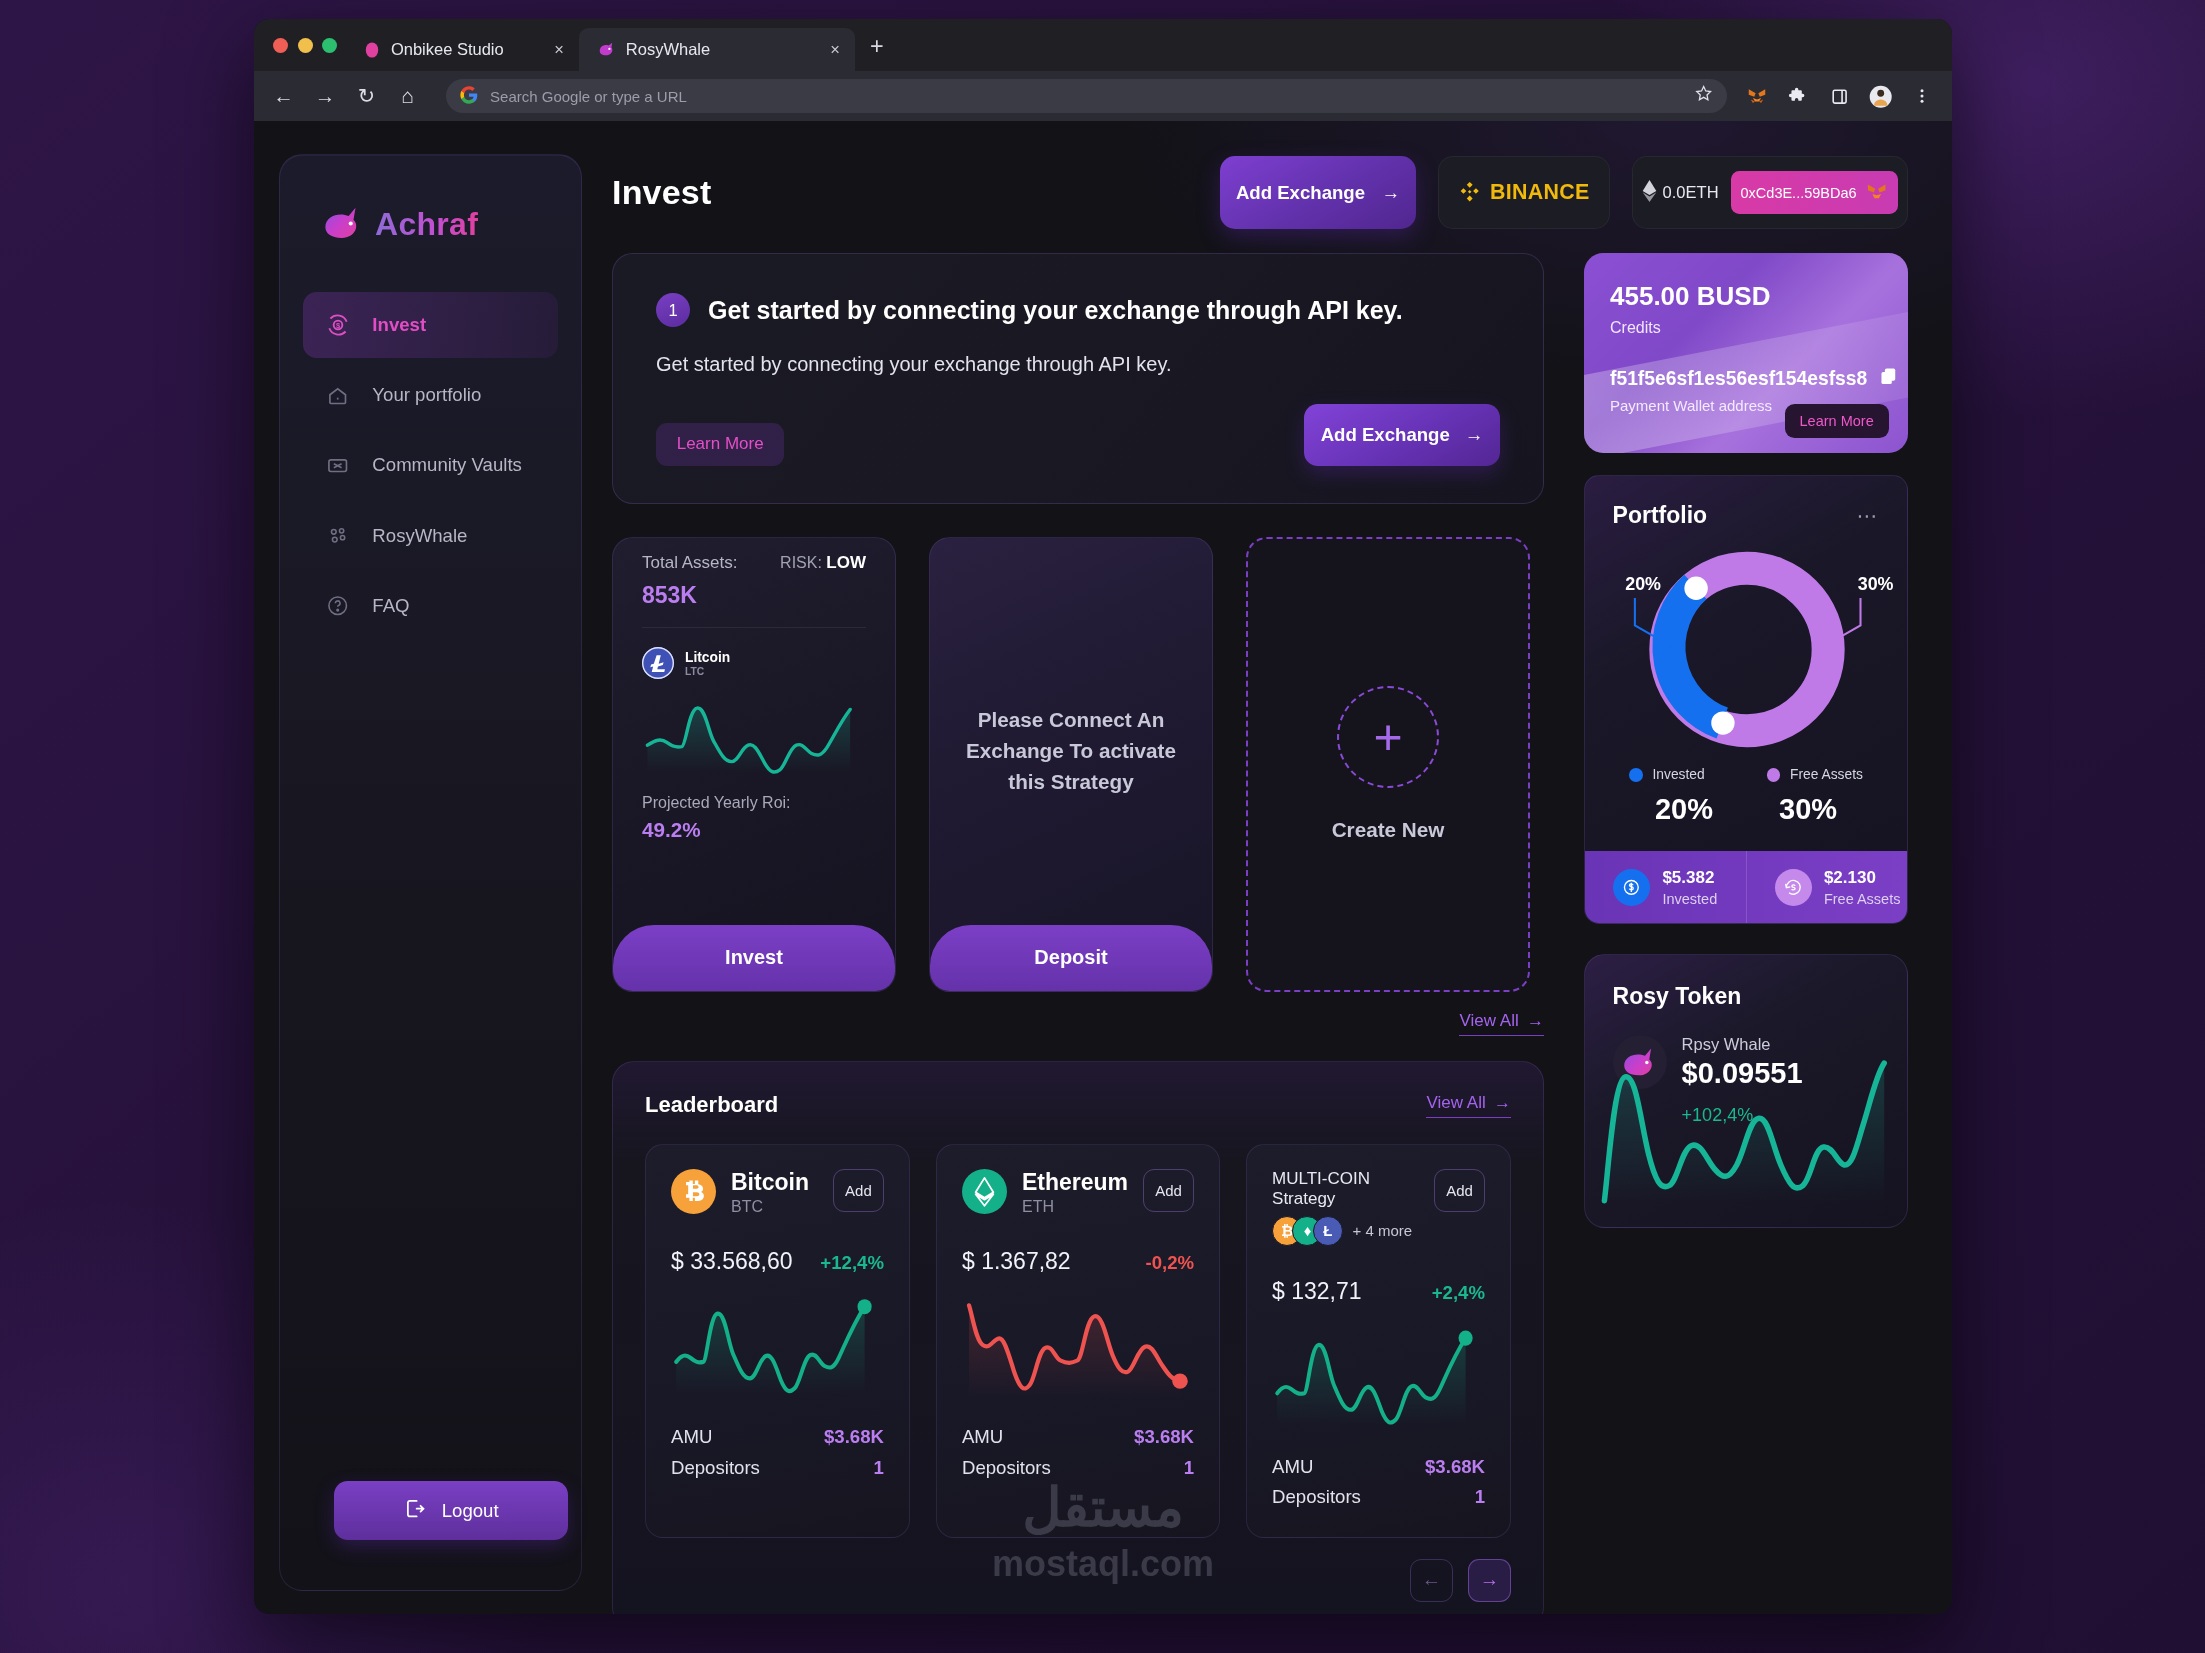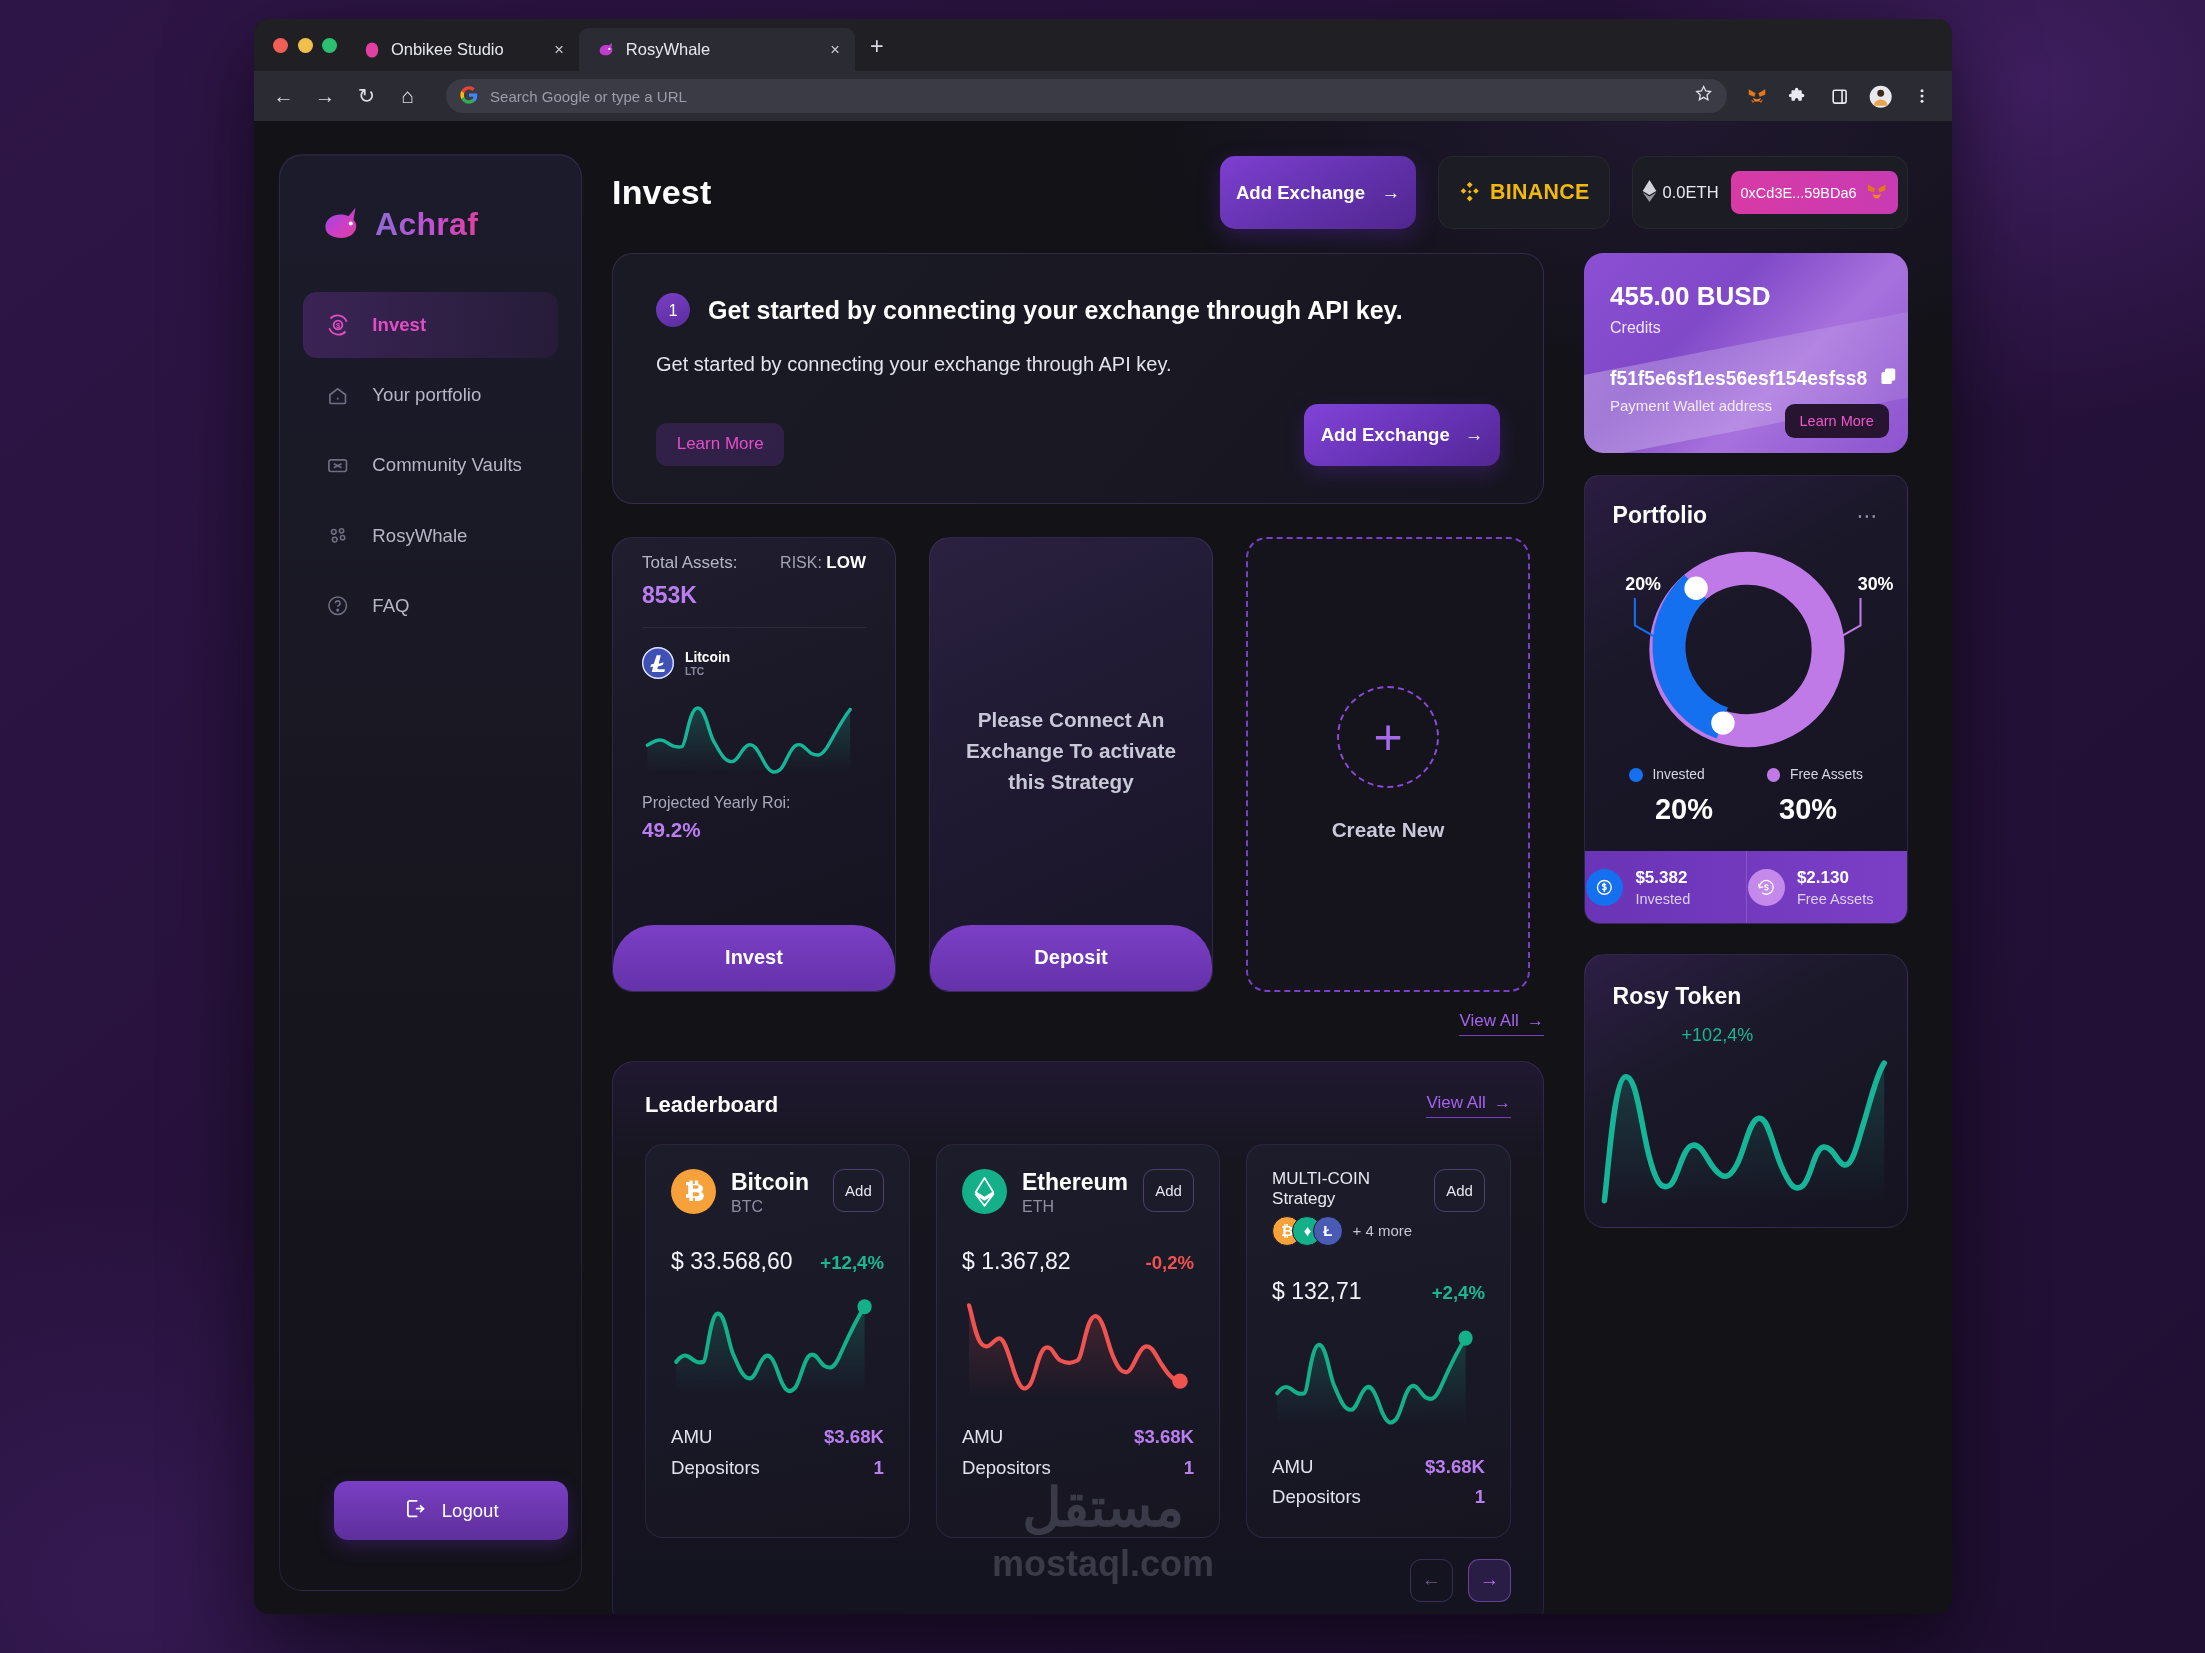--- a/index.html
+++ b/index.html
@@ -296,21 +296,21 @@
   .pf-head { display: flex; align-items: center; padding: 26px 27.6px 0 27.6px; }
   .pf-title { font-size: 23px; font-weight: 700; color: #fff; }
   .pf-dots { margin-left: auto; color: #9c9cb0; font-size: 20.7px; letter-spacing: 2.1px; }
   .pf-chart { position: relative; height: 227px; margin-top: 6.9px; }
   .pf-legend { display: flex; justify-content: center; gap: 62px; margin-top: 4.1px; }
   .lg { display: flex; align-items: center; gap: 9.6px; font-size: 13.8px; color: #d6d6e2; }
   .lgd { width: 13.8px; height: 13.8px; border-radius: 50%; }
   .pf-vals { display: flex; justify-content: center; gap: 66px; margin-top: 11px; padding-bottom: 25px; }
   .pf-v { font-size: 29px; font-weight: 700; color: #fff; }
   .pf-foot { display: flex; height: 72px; background: linear-gradient(90deg,#6a34b6,#7b3fc6); }
-  .pf-f { flex: 1; display: flex; align-items: center; gap: 12.4px; padding-left: 1px; }
+  .pf-f { flex: 1; display: flex; align-items: center; gap: 12.4px; padding-left: 28px; }
   .pf-f + .pf-f { border-left: 0.7px solid rgba(255,255,255,.14); }
   .pf-fi { width: 37px; height: 37px; border-radius: 50%; display: flex; align-items: center; justify-content: center; color: #fff; font-size: 16.5px; }
   .pf-fv { font-size: 17px; font-weight: 700; color: #fff; }
   .pf-fk { font-size: 14.5px; color: #ddd0f2; margin-top: 2.8px; }
 
   .rosy {
     margin-top: 30px; height: 274px; border-radius: 20.7px; padding: 27.6px 27.6px 0 27.6px;
     position: relative; overflow: hidden;
     border: 0.7px solid rgba(150,110,220,.18);
     background: linear-gradient(150deg, rgba(78,46,126,.45) 0%, #1b1929 38%, #151320 100%);
@@ -850,20 +850,39 @@
                 <span>
                   <span class="pf-fv">$2.130</span>
                   <span class="pf-fk" style="display:block">Free Assets</span>
                 </span>
               </div>
             </div>
           </div>
 
           <div class="rosy">
             <div class="rt-title">Rosy Token</div>
+            <div class="rt-row">
+              <span class="rt-av">
+                <svg width="39" height="33" viewBox="0 0 62 54">
+                  <defs>
+                      <linearGradient id="wg2" x1="0" y1="0" x2="1" y2="1">
+                    <stop offset="0" stop-color="#8e4de0"></stop>
+                        <stop offset="0.55" stop-color="#c93ecb"></stop>
+                        <stop offset="1" stop-color="#e0409f"></stop>
+                  </linearGradient>
+                    </defs>
+                  <path d="M6 32 C6 16 26 10 40 16 L50 4 L47 22 C56 29 50 48 30 48 C14 48 6 41 6 32 Z" fill="url(#wg2)"></path>
+                  <circle cx="43" cy="27" r="2.8" fill="#fff"></circle>
+                </svg>
+              </span>
+              <span>
+                <span class="rt-n">Rpsy Whale</span>
+                <span class="rt-p" style="display:block">$0.09551</span>
+              </span>
+            </div>
             <div class="rt-pct">+102,4%</div>
             <div class="rt-spark">
               <svg width="317" height="172" viewBox="0 0 460 250" preserveAspectRatio="none">
                 <defs>
                     <linearGradient id="g5" x1="0" y1="0" x2="0" y2="1">
                   <stop offset="0" stop-color="#17b597" stop-opacity=".22"></stop>
                       <stop offset="1" stop-color="#17b597" stop-opacity="0"></stop>
                 </linearGradient>
                   </defs>
                 <path d="M18 238 C24 190,32 62,48 58 C64 54,70 120,82 170 C92 210,100 222,112 216 C124 210,130 164,144 158 C158 152,166 178,178 192 C190 206,198 208,210 186 C222 164,228 120,242 118 C256 116,262 158,274 186 C286 214,294 226,306 216 C318 206,322 162,336 160 C350 158,356 184,366 186 C378 188,384 158,394 126 C404 94,412 56,424 38 L424 240 L18 240 Z" fill="url(#g5)"></path>

